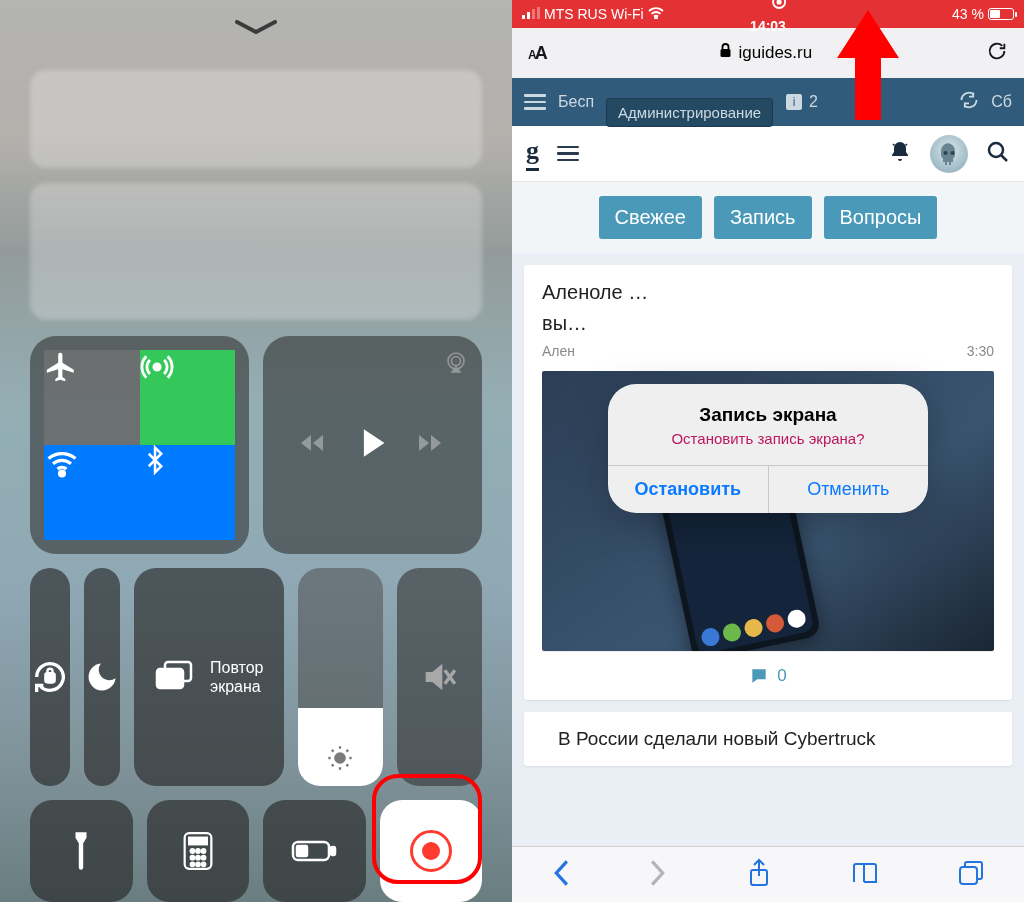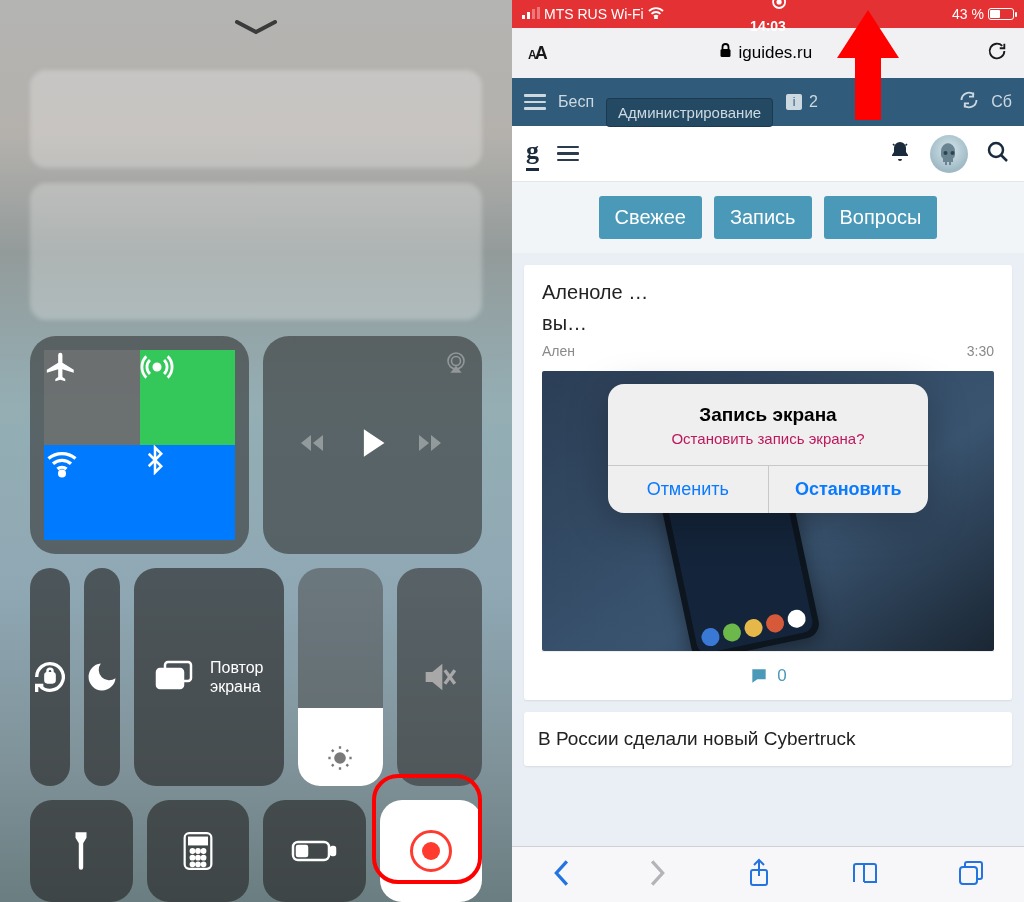--- a/index.html
+++ b/index.html
@@ -120,32 +120,32 @@
     box-shadow:0 6px 20px rgba(0,0,0,0.4);
   }
   .phone-in-img .scr{position:absolute;inset:6px;background:#14243a;border-radius:10px;}
   .phone-in-img .dock{position:absolute;bottom:8px;left:10px;right:10px;height:22px;display:flex;gap:4px;justify-content:center;}
   .phone-in-img .dock span{width:18px;height:18px;border-radius:50%;}
   .comments-bar{
     display:flex; align-items:center; justify-content:center; gap:8px;
     padding:14px 0; color:#4a99b8; font-size:17px; border-top:1px solid #eee;
   }
   .article-card2{
-    background:#fff; border-radius:3px; padding:16px 14px; margin-top:12px;
+    background:#fff; border-radius:3px; padding:16px 34px; margin-top:12px;
     box-shadow:0 1px 2px rgba(0,0,0,0.08); font-size:19px; color:#222;
   }
   .safari-toolbar{
     position:absolute; bottom:0; left:0; right:0;
     height:56px; background:#f7f7f9; border-top:1px solid #d0d0d4;
     display:flex; align-items:center; justify-content:space-around;
     color:#2374e1;
   }
   .safari-toolbar .disabled{color:#b4b4b8;}
   .alert-box{
-    width:320px; background:#efeff0; border-radius:16px;
+    width:320px; background:#efeff0; border-radius:28px;
     overflow:hidden; box-shadow:0 10px 40px rgba(0,0,0,0.25);
     text-align:center;
     position:absolute; top: 384px; left:50%; transform:translateX(-50%);
     z-index:50;
   }
   .alert-body{ padding:20px 18px 18px 18px;}
   .alert-title{font-size:19px;font-weight:600;color:#000;margin-bottom:4px;}
   .alert-msg{font-size:15px;color:#be185d;}
   .alert-btns{display:flex;border-top:1px solid #c8c8ca;}
   .alert-btn{flex:1;padding:13px 0;font-size:18px;color:#0a7aff;}
@@ -486,22 +486,22 @@
       <span>В России сделали новый Cybertruck</span>
     </div>
   </div>
 
   <div class="alert-box">
     <div class="alert-body">
       <div class="alert-title">Запись экрана</div>
       <div class="alert-msg">Остановить запись экрана?</div>
     </div>
     <div class="alert-btns">
+      <div class="alert-btn bold">Остановить</div>
       <div class="alert-btn">Отменить</div>
-      <div class="alert-btn bold">Остановить</div>
     </div>
   </div>
 
   <div class="safari-toolbar" style="position:absolute;bottom:0;">
     <span>
       <svg width="18" height="28" viewBox="0 0 14 24" fill="none" stroke="#2374e1" stroke-width="2.8">
           <path d="M12 2L3 12l9 10"></path>
         </svg>
     </span>
     <span class="disabled">

